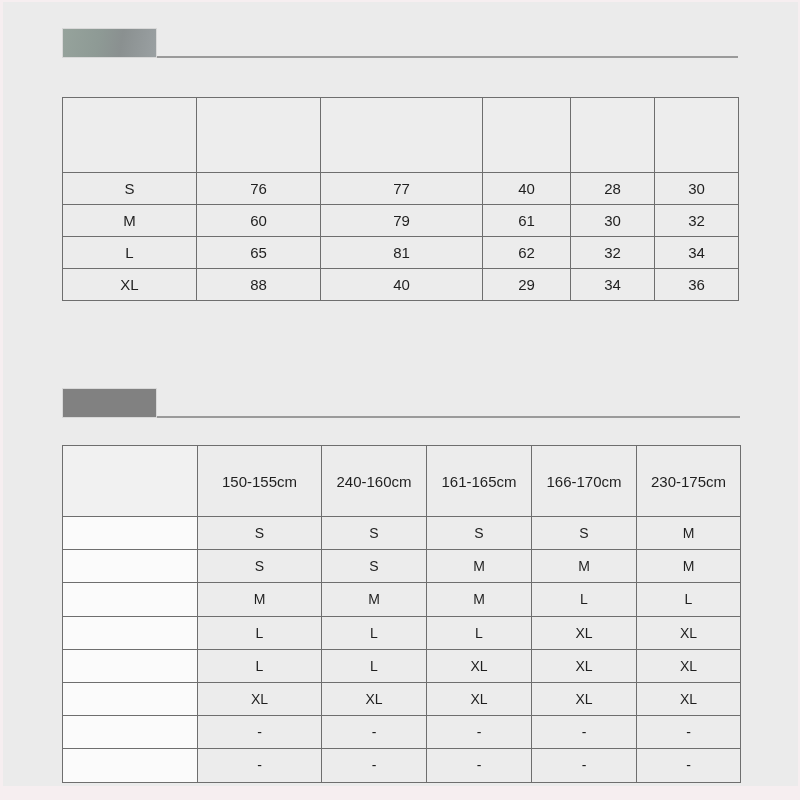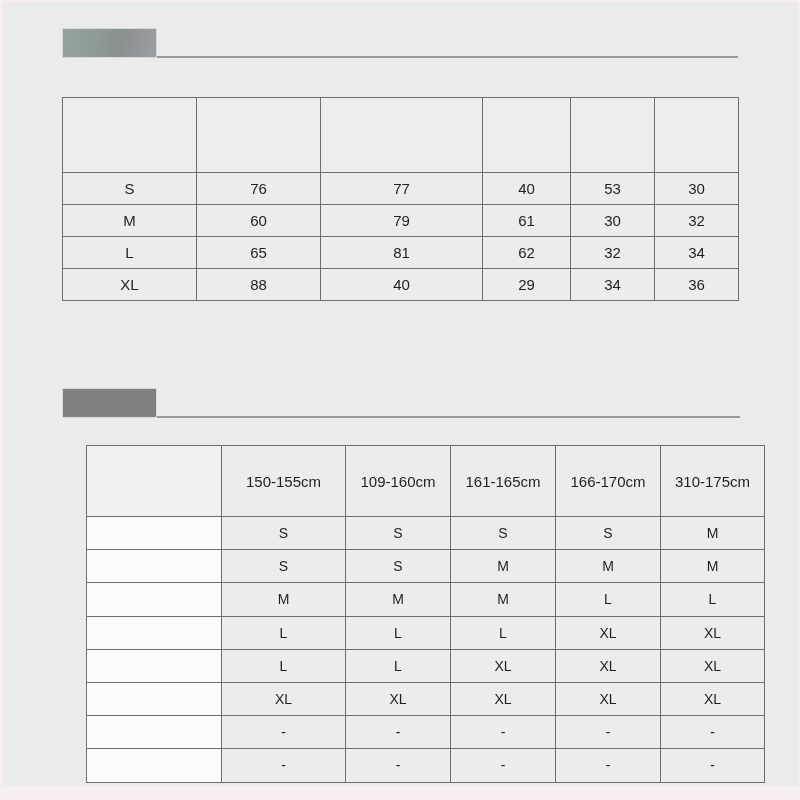--- a/index.html
+++ b/index.html
@@ -110,21 +110,20 @@
   #table-measurements thead th { height: 74px; }
   #table-measurements tbody td { height: 31px; font-size: 15px; }
   #table-measurements td.blank,
   #table-measurements th.blank { background: #ededed; }
 
   
   #table-recommendation {
     left: 62px;
     top: 445px;
     width: 678px;
-    margin-left: 24px;
   }
   #table-recommendation thead th { height: 70px; font-size: 15px; }
   #table-recommendation tbody td { height: 32.2px; font-size: 14px; }
   #table-recommendation tbody td.rowlabel {
     background: #fbfbfb;
   }
   #table-recommendation thead th.corner {
     background: #f1f1f1;
   }
   .bold-cell { font-weight: bold; }
@@ -166,21 +165,21 @@
         <th class="blank"></th>
         <th class="blank"></th>
       </tr>
     </thead>
     <tbody>
       <tr>
         <td>S</td>
         <td>76</td>
         <td>77</td>
         <td>40</td>
-        <td>53</td>
+        <td>28</td>
         <td>30</td>
       </tr>
       <tr>
         <td>M</td>
         <td>60</td>
         <td>79</td>
         <td>61</td>
         <td>30</td>
         <td>32</td>
       </tr>
@@ -216,24 +215,24 @@
       <col style="width:124px">
       <col style="width:105px">
       <col style="width:105px">
       <col style="width:105px">
       <col style="width:104px">
     </colgroup>
     <thead>
       <tr>
         <th class="corner"></th>
         <th>150-155cm</th>
-        <th>109-160cm</th>
+        <th>240-160cm</th>
         <th>161-165cm</th>
         <th>166-170cm</th>
-        <th>310-175cm</th>
+        <th>230-175cm</th>
       </tr>
     </thead>
     <tbody>
       <tr>
         <td class="rowlabel"></td>
         <td>S</td>
         <td>S</td>
         <td>S</td>
         <td>S</td>
         <td>M</td>

